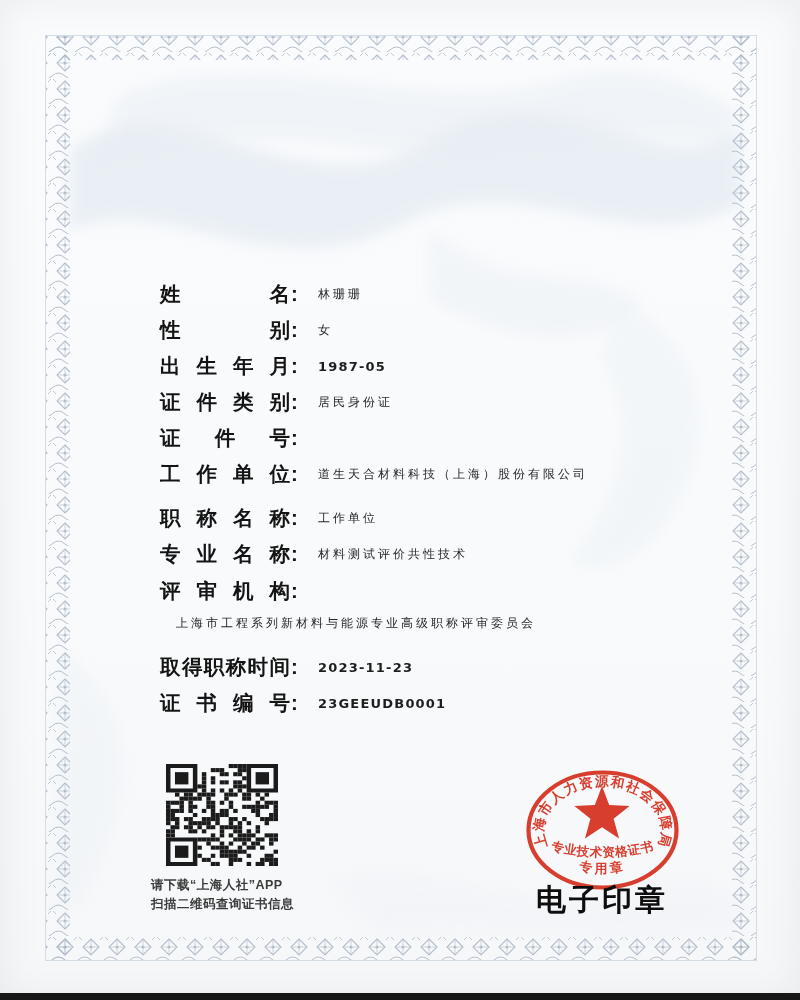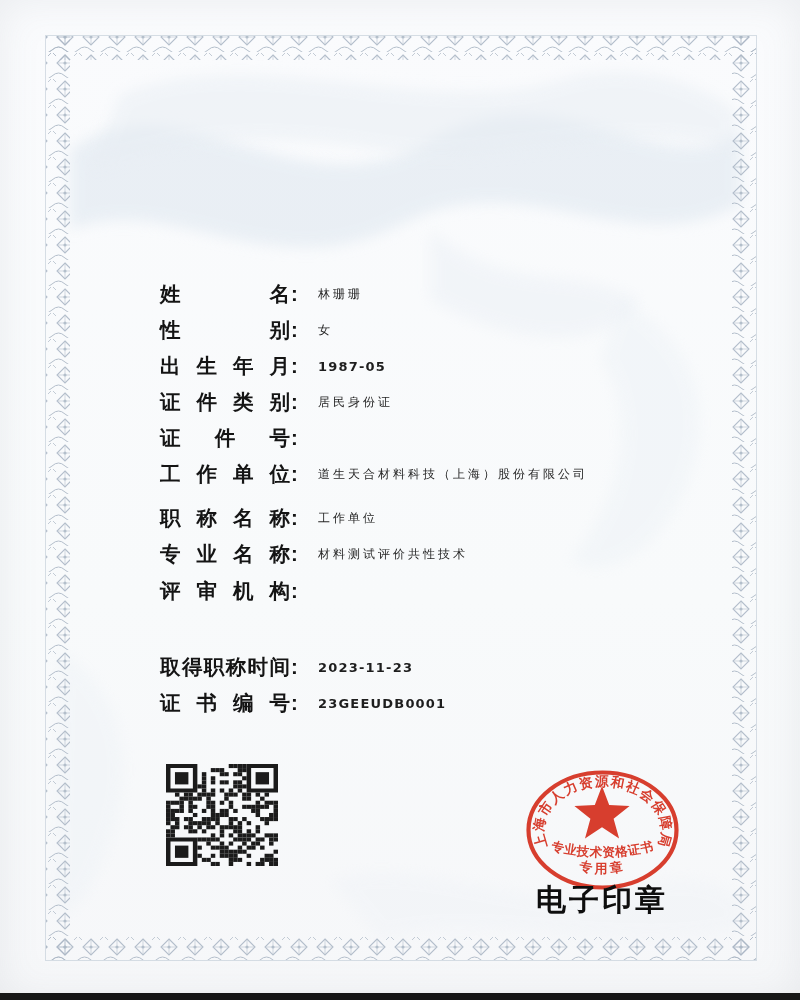--- a/index.html
+++ b/index.html
@@ -148,20 +148,21 @@
             <span class="lt">专业名称</span>
             <span class="colon">:</span>
           </span>
         <span class="val cjk">材料测试评价共性技术</span>
       </div>
       <div class="row multi">
         <span class="lbl">
             <span class="lt">评审机构</span>
             <span class="colon">:</span>
           </span>
+        <span class="val cjk wrap">上海市工程系列新材料与能源专业高级职称评审委员会</span>
       </div>
     </div>
 
     <div class="group" id="g3">
       <div class="row">
         <span class="lbl">
             <span class="lt">取得职称时间</span>
             <span class="colon">:</span>
           </span>
         <span class="val num">2023-11-23</span>
@@ -408,20 +409,24 @@
         <rect x="105.6" y="101.2" width="4.4" height="4.4"></rect>
         <rect x="44.0" y="105.6" width="4.4" height="4.4"></rect>
         <rect x="48.4" y="105.6" width="4.4" height="4.4"></rect>
         <rect x="61.6" y="105.6" width="4.4" height="4.4"></rect>
         <rect x="79.2" y="105.6" width="4.4" height="4.4"></rect>
         <rect x="88.0" y="105.6" width="4.4" height="4.4"></rect>
         <rect x="92.4" y="105.6" width="4.4" height="4.4"></rect>
         <rect x="101.2" y="105.6" width="4.4" height="4.4"></rect>
         <rect x="105.6" y="105.6" width="4.4" height="4.4"></rect>
       </svg>
+    <div class="qr-caption">
+      <div>请下载“上海人社”APP</div>
+      <div>扫描二维码查询证书信息</div>
+    </div>
 
     <svg class="seal" viewBox="0 0 155 120">
       <defs>
         <path id="arcTop" d="M24,78.6 A59,44 0 1 1 131,78.6" fill="none"></path>
         <path id="arcMid" d="M26,80 Q77.5,93 129,80" fill="none"></path>
         <path id="arcBot" d="M50,99 Q77.5,107 105,99" fill="none"></path>
       </defs>
       <ellipse cx="77.5" cy="60" rx="74" ry="57.5" fill="none" stroke="#d5301f" stroke-width="4.2"></ellipse>
       <polygon fill="#d5301f" points="77,16 84.2,35.1 104.6,36 88.6,48.8 94.1,68.5 77,57.2 60,68.5 65.4,48.8 49.4,36 69.8,35.1"></polygon>
       <text font-size="13.6" font-weight="bold" fill="#d5301f" letter-spacing="1.5">

